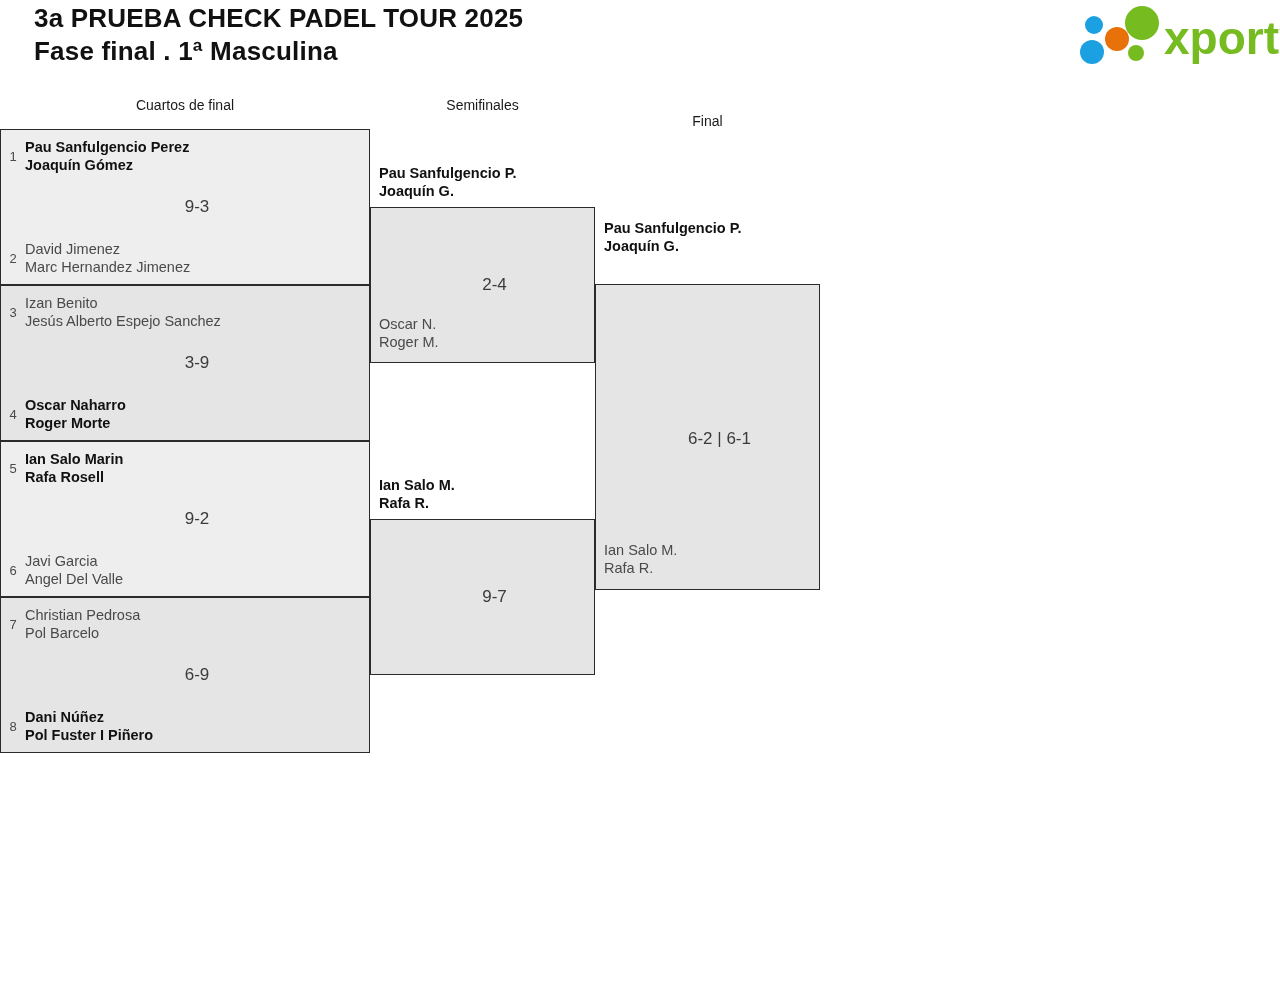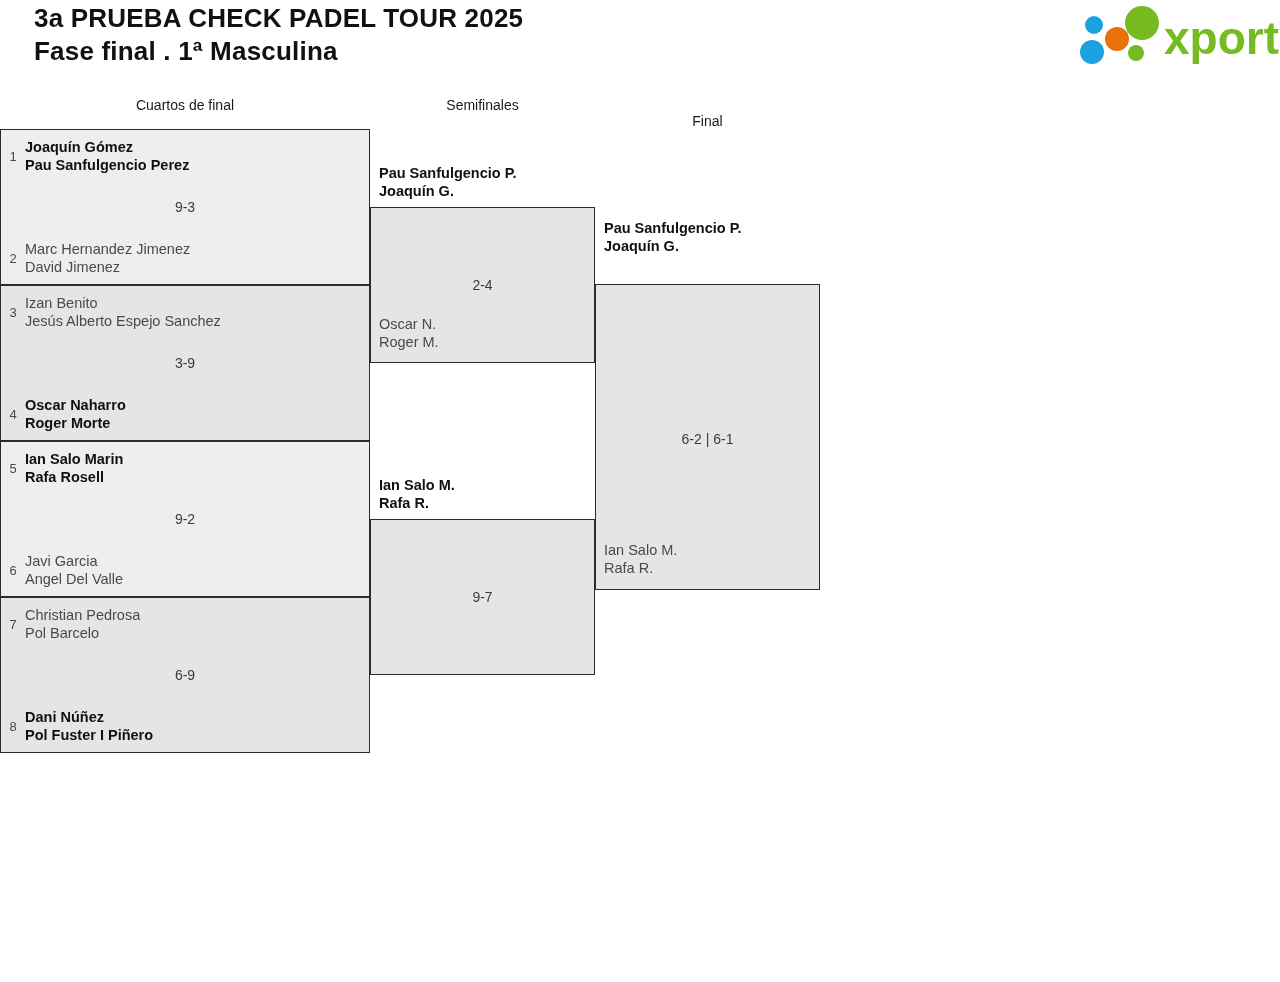--- a/index.html
+++ b/index.html
@@ -88,24 +88,24 @@
     font-size: 14.5px;
     line-height: 18px;
     color: #4a4a4a;
     white-space: nowrap;
   }
   .players .pname { display: block; }
   .team.winner .players { color: #111111; font-weight: bold; }
 
   .score {
     position: absolute;
-    left: 0;
+    left: 12px;
     width: 100%;
     text-align: center;
-    font-size: 14px;
+    font-size: 17px;
     color: #3b3b3b;
     line-height: 18px;
   }
 
   
   .qf { left: 0px; width: 370px; height: 156px; }
   .qf .team.top    { top: 8px;  }
   .qf .team.bottom { top: 110px; }
   .qf .score       { top: 68px; }
   #qf1 { top: 39px;  }
@@ -158,30 +158,30 @@
 <div class="bracket">
 
   <div class="round-head rh-qf">Cuartos de final</div>
   <div class="round-head rh-sf">Semifinales</div>
   <div class="round-head rh-fn">Final</div>
 
   <div class="match qf shaded" id="qf1">
     <div class="team top winner">
       <span class="seed">1</span>
       <span class="players">
+        <span class="pname">Pau Sanfulgencio Perez</span>
         <span class="pname">Joaquín Gómez</span>
-        <span class="pname">Pau Sanfulgencio Perez</span>
       </span>
     </div>
     <div class="score">9-3</div>
     <div class="team bottom">
       <span class="seed">2</span>
       <span class="players">
+        <span class="pname">David Jimenez</span>
         <span class="pname">Marc Hernandez Jimenez</span>
-        <span class="pname">David Jimenez</span>
       </span>
     </div>
   </div>
 
   <div class="match qf" id="qf2">
     <div class="team top">
       <span class="seed">3</span>
       <span class="players">
         <span class="pname">Izan Benito</span>
         <span class="pname">Jesús Alberto Espejo Sanchez</span>

